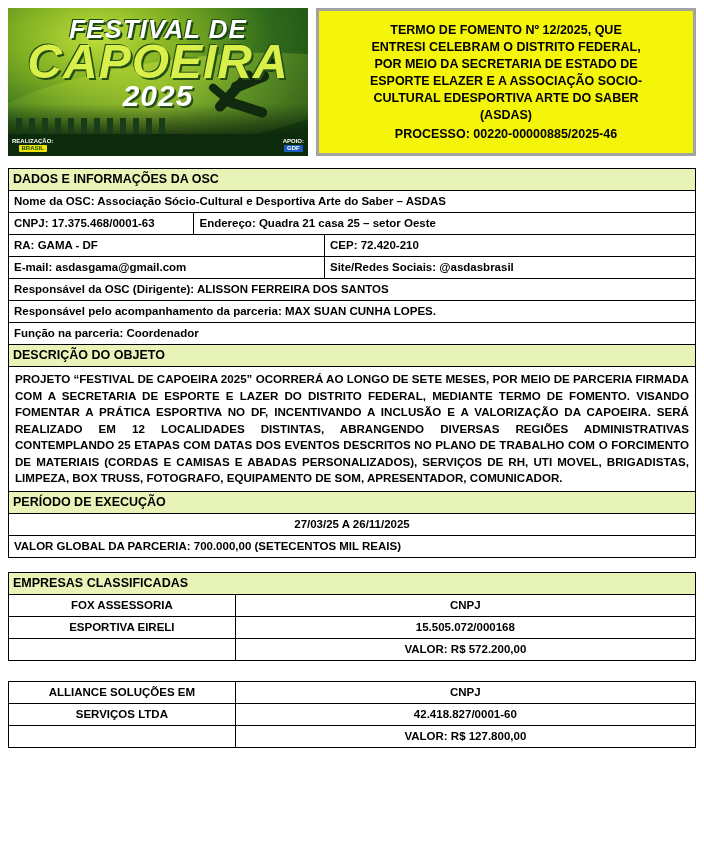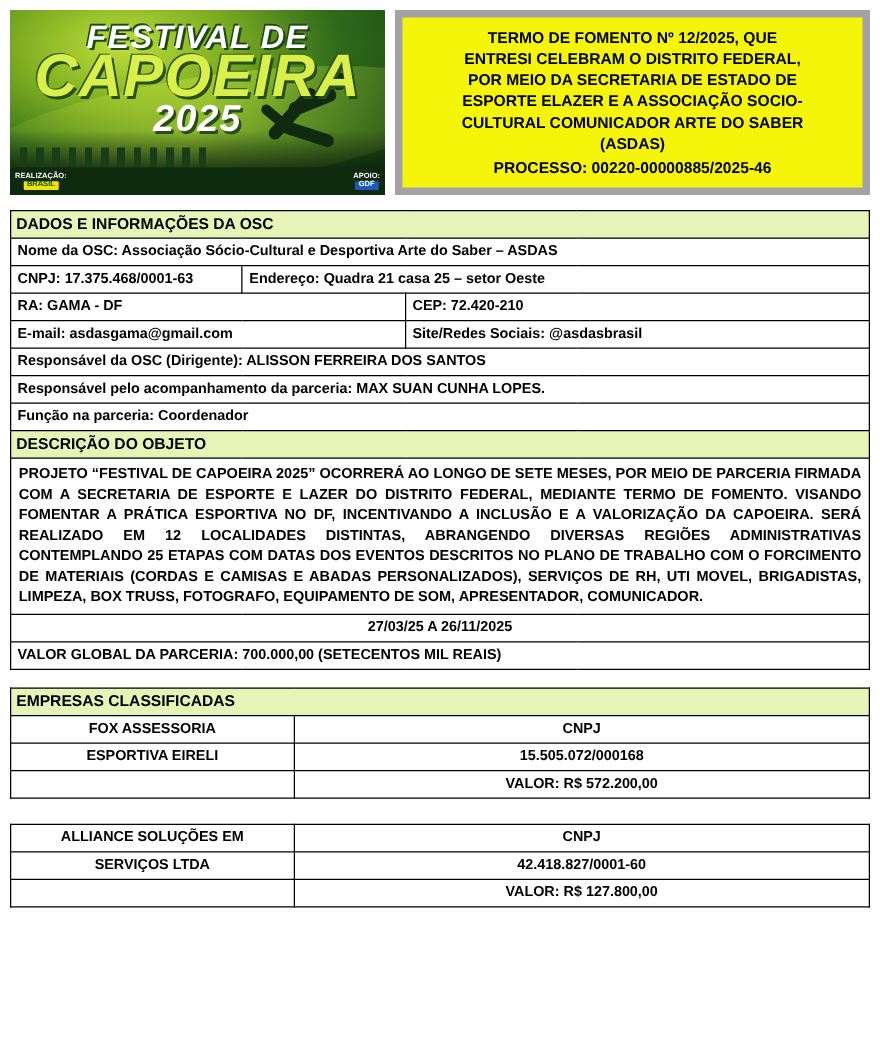--- a/index.html
+++ b/index.html
@@ -159,21 +159,21 @@
     right: 86px;
     bottom: 4px;
     font-size: 5px;
     color: #cfe7a0;
     font-family: "Liberation Sans", sans-serif;
   }
 
   .termo-box {
     flex: 1 1 auto;
     background: #f5f50a;
-    border: 6px solid #a3a3a3;
+    border: 3px solid #a3a3a3;
     padding: 6px 8px;
     box-sizing: border-box;
     text-align: center;
     font-family: "Liberation Sans", sans-serif;
     font-weight: bold;
     font-size: 12.5px;
     line-height: 17px;
     height: 148px;
     display: flex;
     flex-direction: column;
@@ -248,21 +248,21 @@
           <span class="gdf">GDF</span>
         </div>
       </div>
     </div>
 
     <div class="termo-box">
       <div>TERMO DE FOMENTO Nº 12/2025, QUE</div>
       <div>ENTRESI CELEBRAM O DISTRITO FEDERAL,</div>
       <div>POR MEIO DA SECRETARIA DE ESTADO DE</div>
       <div>ESPORTE ELAZER E A ASSOCIAÇÃO SOCIO-</div>
-      <div>CULTURAL COMUNICADOR ARTE DO SABER</div>
+      <div>CULTURAL EDESPORTIVA ARTE DO SABER</div>
       <div>(ASDAS)</div>
       <div class="proc">PROCESSO: 00220-00000885/2025-46</div>
     </div>
   </div>
 
   <table>
     <colgroup>
       <col style="width:27%">
         <col style="width:19%">
         <col style="width:20%">
@@ -296,20 +296,23 @@
       <tr>
         <td colspan="4">Função na parceria: Coordenador</td>
       </tr>
       <tr>
         <td class="bandhead" colspan="4">DESCRIÇÃO DO OBJETO</td>
       </tr>
       <tr>
         <td class="desc" colspan="4">PROJETO  “FESTIVAL DE CAPOEIRA 2025” OCORRERÁ AO LONGO DE SETE MESES, POR MEIO DE PARCERIA FIRMADA COM A SECRETARIA DE ESPORTE E LAZER DO DISTRITO FEDERAL, MEDIANTE TERMO DE FOMENTO. VISANDO FOMENTAR A PRÁTICA ESPORTIVA NO DF, INCENTIVANDO A INCLUSÃO E A VALORIZAÇÃO DA CAPOEIRA. SERÁ REALIZADO EM 12 LOCALIDADES DISTINTAS, ABRANGENDO DIVERSAS REGIÕES ADMINISTRATIVAS CONTEMPLANDO 25 ETAPAS COM DATAS DOS EVENTOS DESCRITOS NO PLANO DE TRABALHO COM O FORCIMENTO DE MATERIAIS (CORDAS E CAMISAS E ABADAS PERSONALIZADOS), SERVIÇOS DE RH, UTI MOVEL, BRIGADISTAS, LIMPEZA, BOX TRUSS, FOTOGRAFO, EQUIPAMENTO DE SOM, APRESENTADOR, COMUNICADOR.</td>
       </tr>
       <tr>
+        <td class="bandhead" colspan="4">PERÍODO DE EXECUÇÃO</td>
+      </tr>
+      <tr>
         <td class="center" colspan="4">27/03/25 A 26/11/2025</td>
       </tr>
       <tr>
         <td colspan="4">VALOR GLOBAL DA PARCERIA: 700.000,00 (SETECENTOS MIL REAIS)</td>
       </tr>
     </tbody>
   </table>
 
   <div class="spacer"></div>
 

